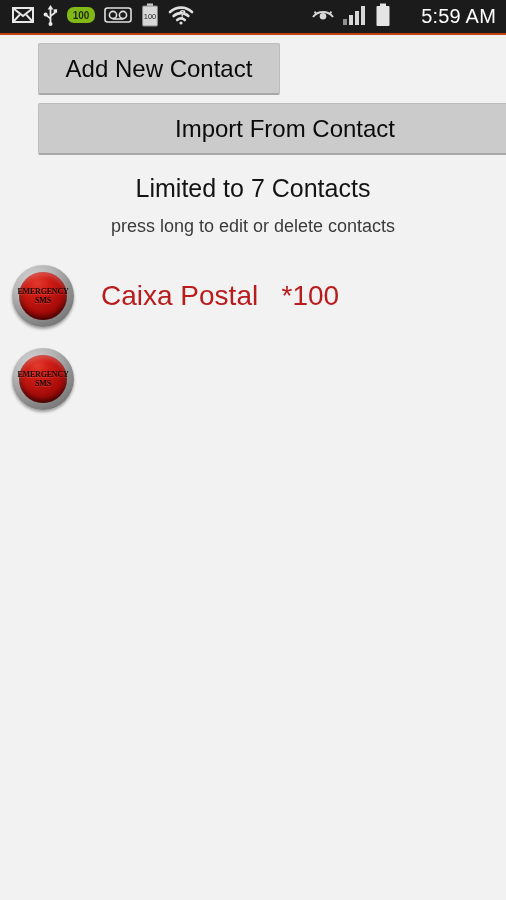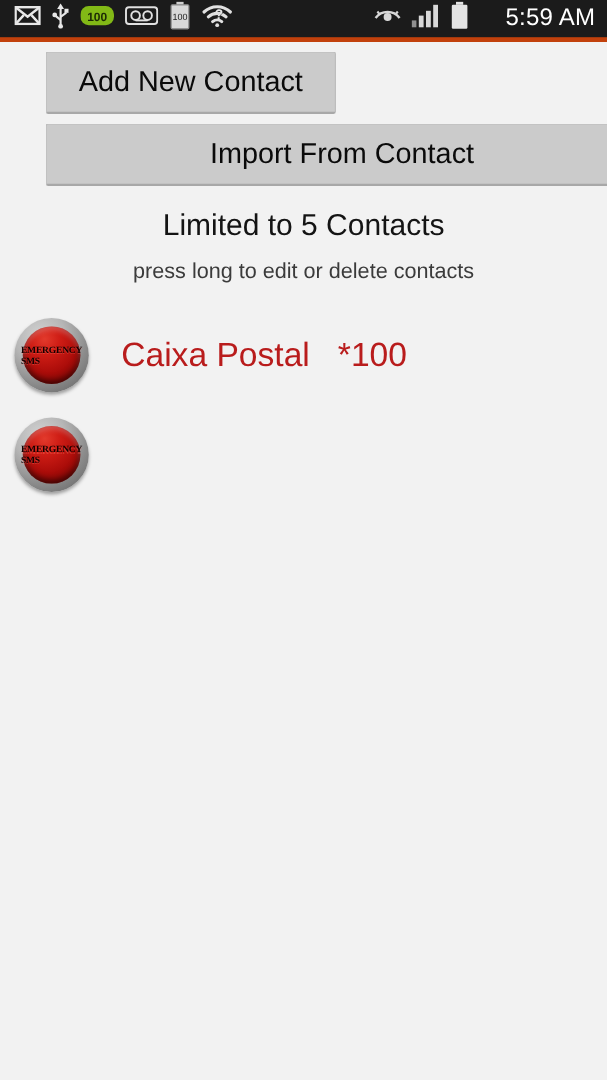--- a/index.html
+++ b/index.html
@@ -9,21 +9,21 @@
     background:#f2f2f2;
     overflow:hidden;
   }
 
   
   #status-bar{
     position:relative;
     width:506px; height:35px;
     background:#1b1b1b;
     display:flex; align-items:center;
-    border-bottom:4px solid #c2410c;
+    border-bottom:2px solid #c2410c;
   }
   #status-left{
     display:flex; align-items:center; gap:9px;
     padding-left:12px;
   }
   #status-right{
     margin-left:auto;
     display:flex; align-items:center; gap:8px;
     padding-right:10px;
   }
@@ -106,21 +106,21 @@
     content:"";
     position:absolute; left:7px; top:7px;
     width:48px; height:48px; border-radius:50%;
     background:
       radial-gradient(circle at 38% 22%, #e23a2c 0%, #cf1d15 26%, #ac0d0a 58%, #7d0503 88%, #5c0302 100%);
     box-shadow:inset 0 -3px 5px rgba(0,0,0,.55), inset 0 3px 4px rgba(255,255,255,.25);
   }
   .emg-label{
     position:relative;
     z-index:2;
-    text-align:left;
+    text-align:center;
     font-family:"Liberation Serif", serif;
     font-weight:bold;
     color:#140000;
     font-size:8px;
     line-height:9px;
     letter-spacing:-0.2px;
     text-shadow:0 1px 0 rgba(255,120,110,.35);
     pointer-events:none;
   }
   .contact-text{
@@ -226,21 +226,21 @@
 
 <div id="btn-row-1">
   <div class="btn" id="add-new-contact-button">Add New Contact</div>
 </div>
 
 <div id="btn-row-2">
   <div class="btn" id="import-from-contacts-button">Import From Contact</div>
 </div>
 
 <div id="info-block">
-  <div id="limit-title">Limited to 5 Contacts</div>
+  <div id="limit-title">Limited to 7 Contacts</div>
   <div id="limit-subtitle">press long to edit or delete contacts</div>
 </div>
 
 <div id="contact-list">
 
   <div class="contact-row">
     <div class="emg-btn">
       <div class="emg-label">
         <span>EMERGENCY</span><br>
         <span>SMS</span>

